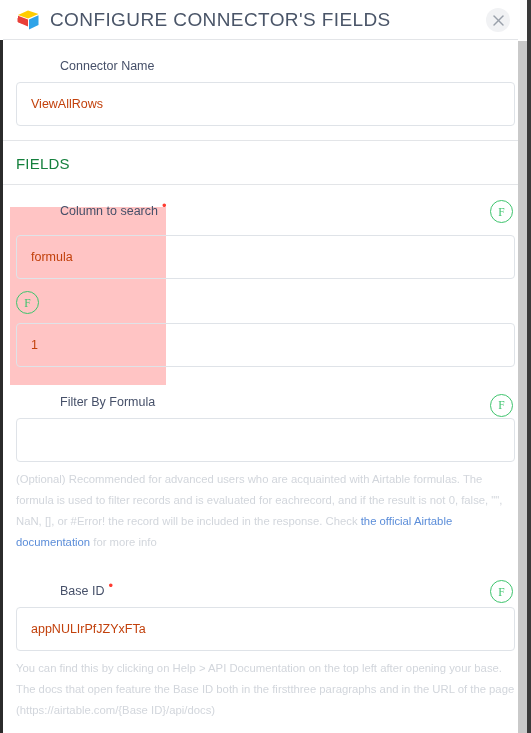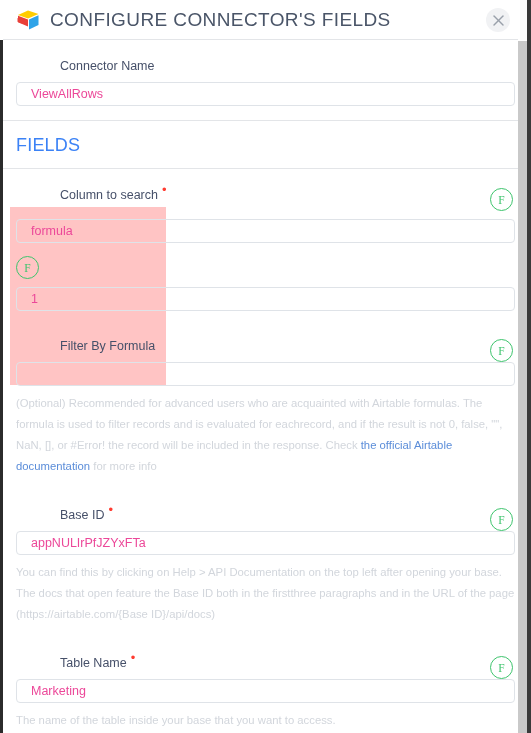--- a/index.html
+++ b/index.html
@@ -124,55 +124,55 @@
   .req {
     color: #ff3b30;
     font-size: 13px;
     margin-left: 4px;
     vertical-align: super;
     line-height: 1;
   }
 
   .text-input {
     width: 100%;
-    height: 24px;
+    height: 44px;
     border: 1px solid #dfe3e8;
     border-radius: 4px;
     background: transparent;
     box-sizing: border-box;
     padding: 0 14px;
     font-size: 12.5px;
-    color: #ec4899;
+    color: #c2410c;
     font-family: "Liberation Sans", sans-serif;
     outline: none;
   }
   .text-input::placeholder { color: #8b95a3; }
 
   .section-sep {
     height: 1px;
     background: #e3e5e8;
     width: 100%;
   }
 
   .fields-heading {
-    font-size: 18px;
-    color: #3b82f6;
+    font-size: 15px;
+    color: #15803d;
     padding: 14px 16px 12px 16px;
     letter-spacing: 0.2px;
   }
 
   
   .field-row {
     position: relative;
     padding: 14px 16px 0 16px;
     box-sizing: border-box;
   }
   .field-row-head {
     display: flex;
-    align-items: flex-end;
+    align-items: center;
     justify-content: space-between;
     min-height: 22px;
   }
   .f-badge {
     width: 21px;
     height: 21px;
     border-radius: 50%;
     border: 1.3px solid #3ec46d;
     color: #3ec46d;
     font-size: 11.5px;

